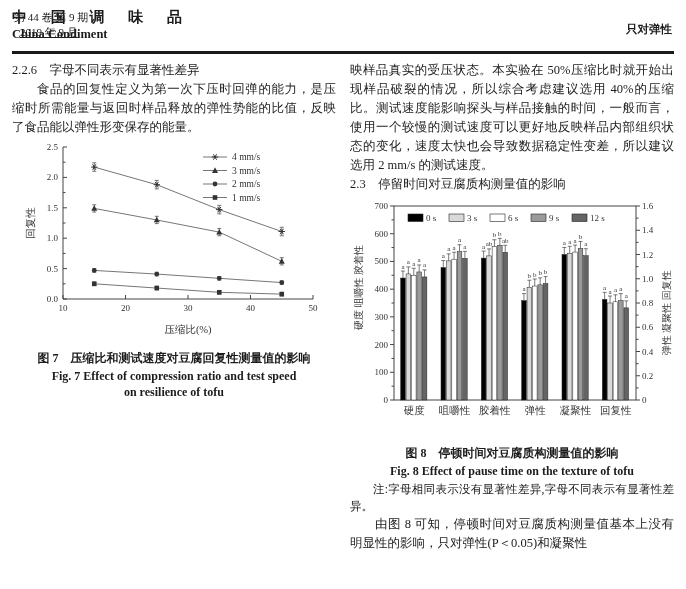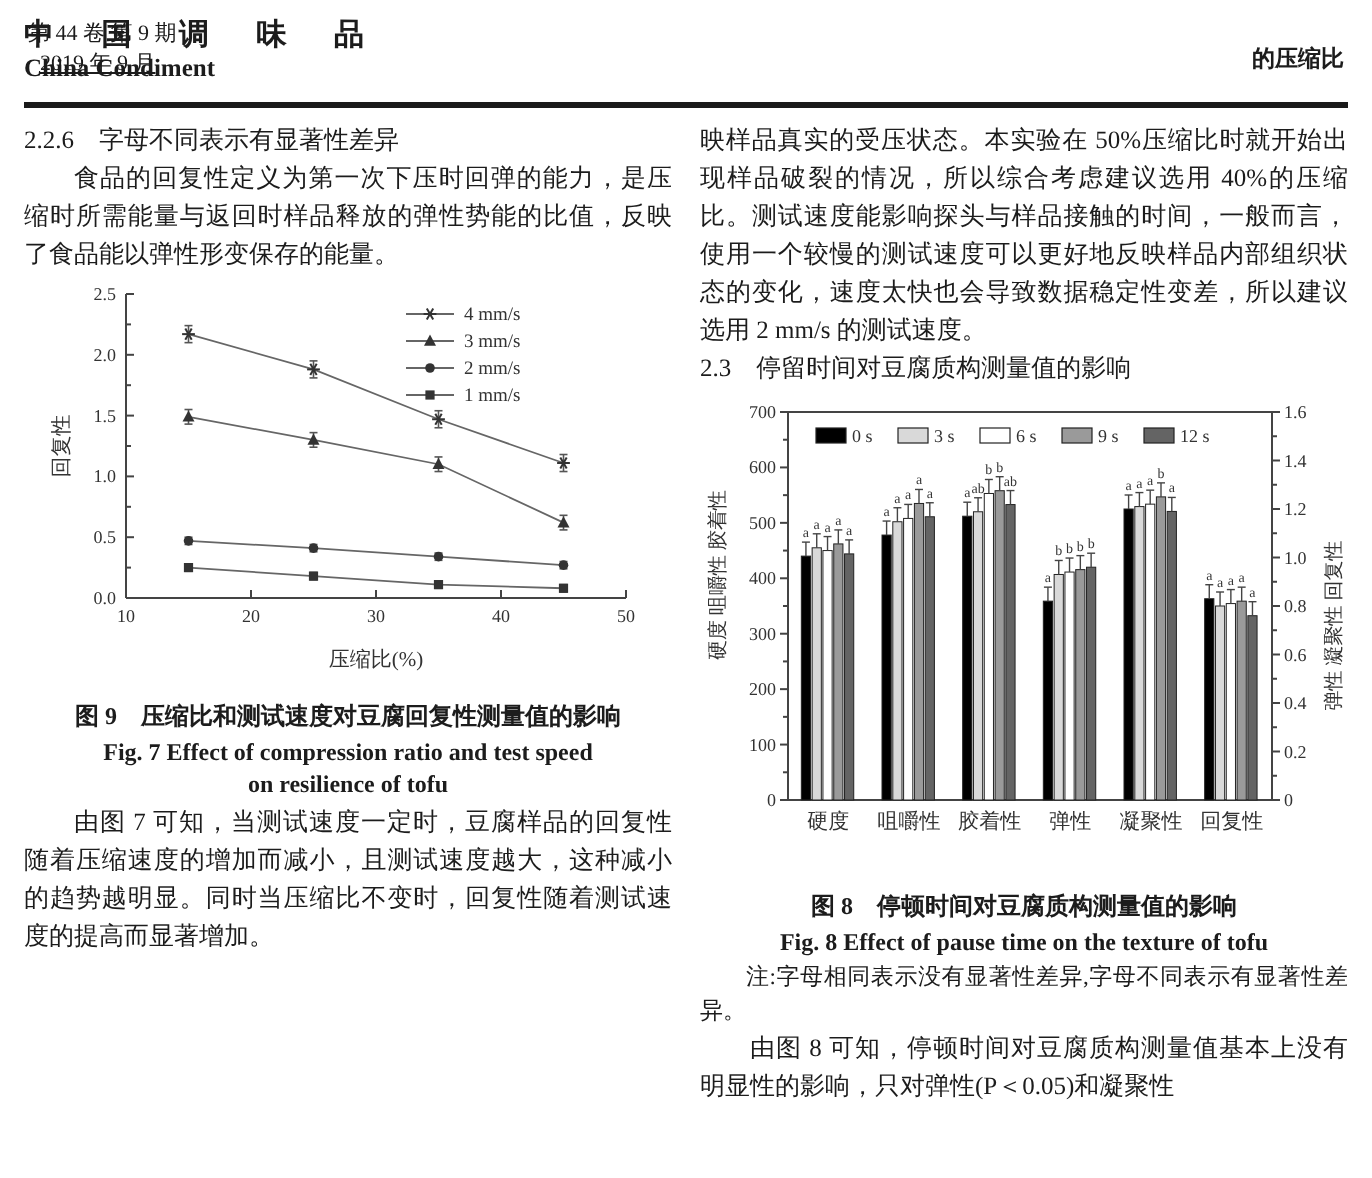--- a/index.html
+++ b/index.html
@@ -37,21 +37,21 @@
 
   <header>
     <div class="hleft">
       <div>第 44 卷 第 9 期</div>
       <div>2019 年 9 月</div>
     </div>
     <div class="hcenter">
       <div class="jcn">中 国 调 味 品</div>
       <div class="jen">China Condiment</div>
     </div>
-    <div class="hright">的压缩比</div>
+    <div class="hright">只对弹性</div>
   </header>
   <div class="rule"></div>
 
   <main class="cols">
 
     <section class="col">
       <p class="heading">2.2.6　字母不同表示有显著性差异</p>
       <p class="indent">食品的回复性定义为第一次下压时回弹的能力，是压缩时所需能量与返回时样品释放的弹性势能的比值，反映了食品能以弹性形变保存的能量。</p>
       <figure>
         <div id="fig7" class="chart"><svg width="302" height="202" viewBox="0 0 302 202">
@@ -188,26 +188,25 @@
                 <text x="209" y="34.7" font-size="9.5" text-anchor="start">3 mm/s</text>
                 <line x1="180" y1="45" x2="204" y2="45" stroke="#666666" stroke-width="0.9"></line>
                 <circle cx="192" cy="45" r="2.4" fill="#333333"></circle>
                 <text x="209" y="48.2" font-size="9.5" text-anchor="start">2 mm/s</text>
                 <line x1="180" y1="58.5" x2="204" y2="58.5" stroke="#666666" stroke-width="0.9"></line>
                 <rect x="189.7" y="56.2" width="4.6" height="4.6" fill="#333333"></rect>
                 <text x="209" y="61.7" font-size="9.5" text-anchor="start">1 mm/s</text>
               </g>
             </svg></div>
         <figcaption>
-          <div class="capcn">图 9　压缩比和测试速度对豆腐回复性测量值的影响</div>
+          <div class="capcn">图 7　压缩比和测试速度对豆腐回复性测量值的影响</div>
           <div class="capen">Fig. 7 Effect of compression ratio and test speed</div>
           <div class="capen">on resilience of tofu</div>
         </figcaption>
       </figure>
-      <p class="indent">由图 7 可知，当测试速度一定时，豆腐样品的回复性随着压缩速度的增加而减小，且测试速度越大，这种减小的趋势越明显。同时当压缩比不变时，回复性随着测试速度的提高而显著增加。</p>
     </section>
 
     <section class="col">
       <p>映样品真实的受压状态。本实验在 50%压缩比时就开始出现样品破裂的情况，所以综合考虑建议选用 40%的压缩比。测试速度能影响探头与样品接触的时间，一般而言，使用一个较慢的测试速度可以更好地反映样品内部组织状态的变化，速度太快也会导致数据稳定性变差，所以建议选用 2 mm/s 的测试速度。</p>
       <p class="heading">2.3　停留时间对豆腐质构测量值的影响</p>
       <figure>
         <div id="fig8" class="chart"><svg width="330" height="240" viewBox="0 0 330 240">
               <rect x="44" y="10" width="242" height="194" fill="none" stroke="#444" stroke-width="1"></rect>
               <g stroke="#444" stroke-width="1">
                 <line x1="40" y1="204" x2="44" y2="204"></line>

